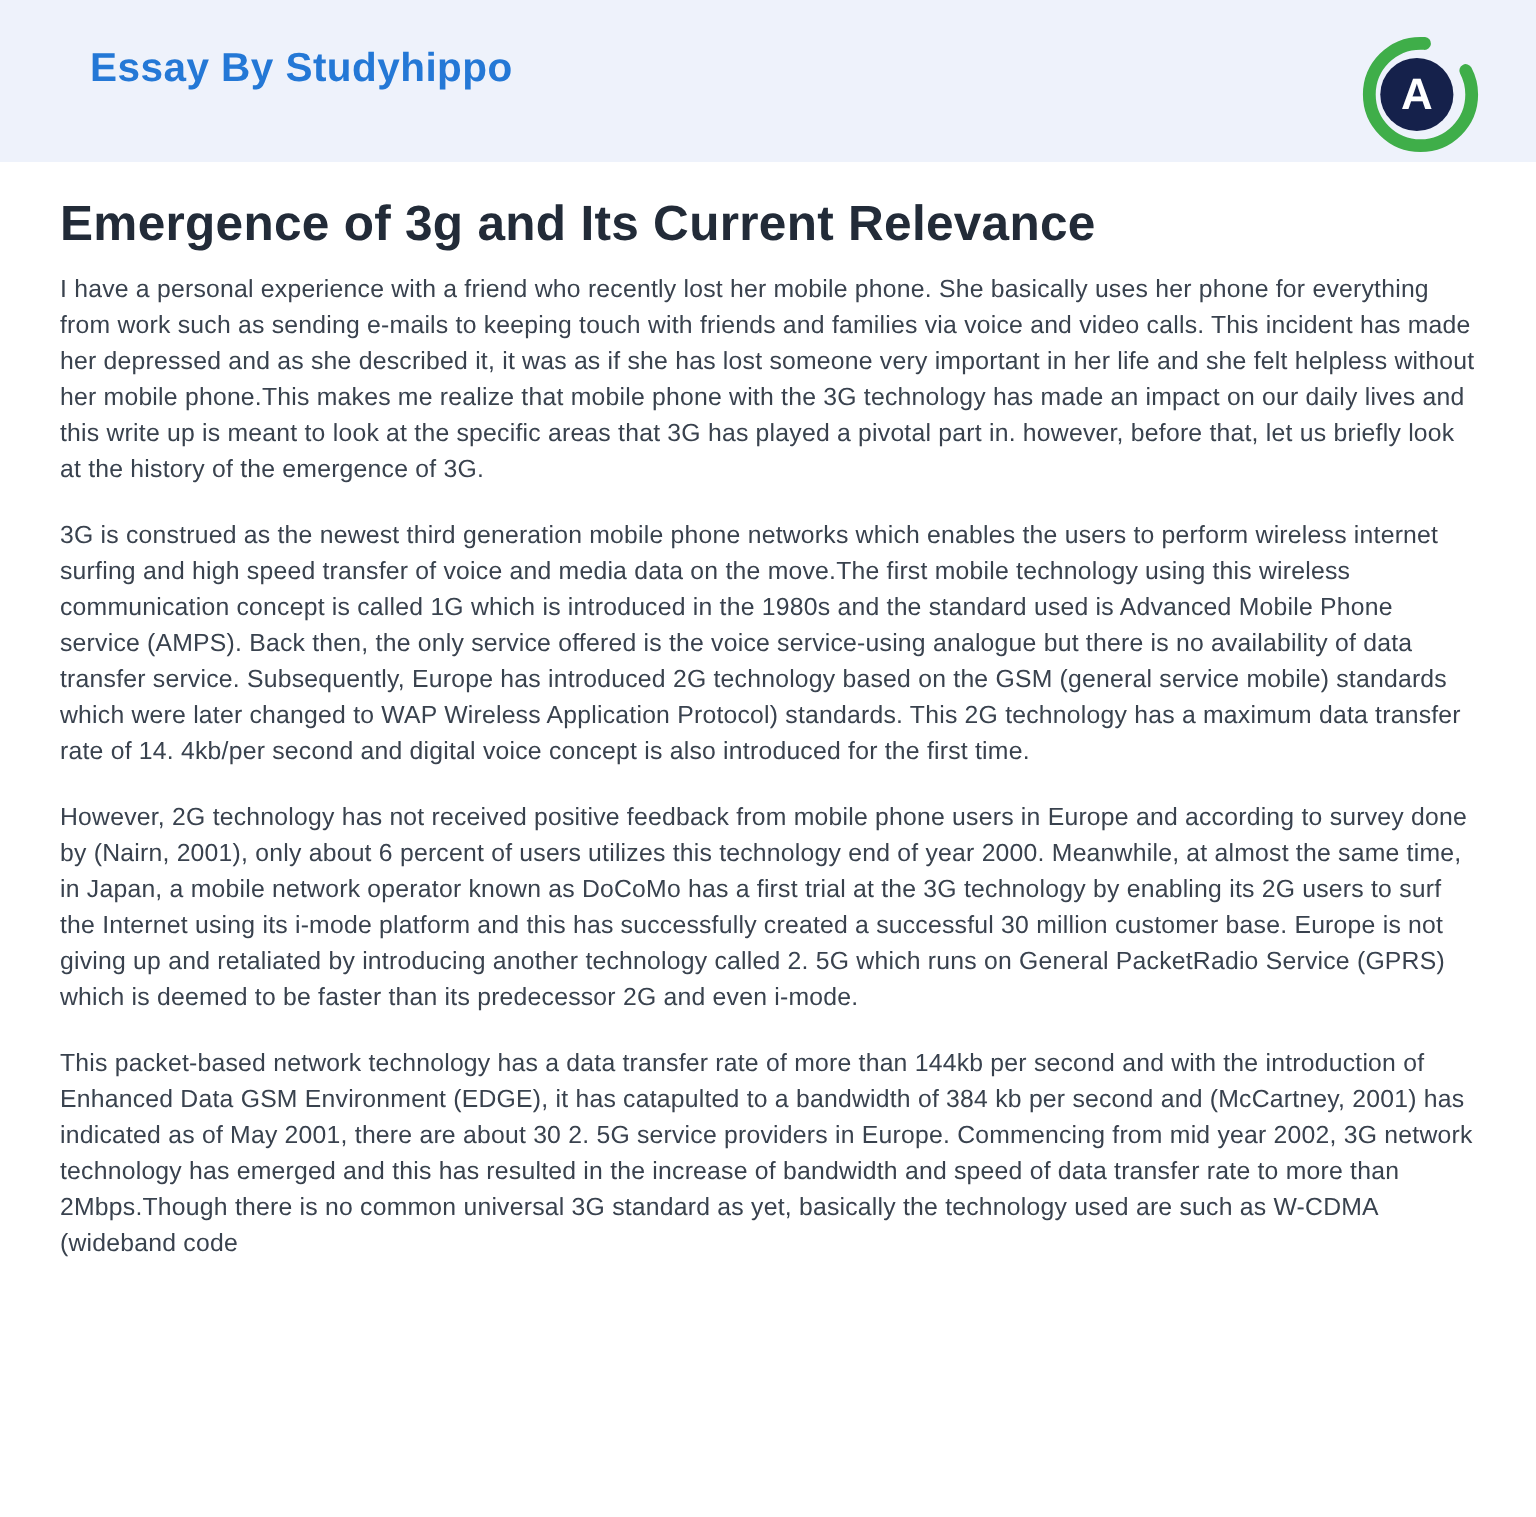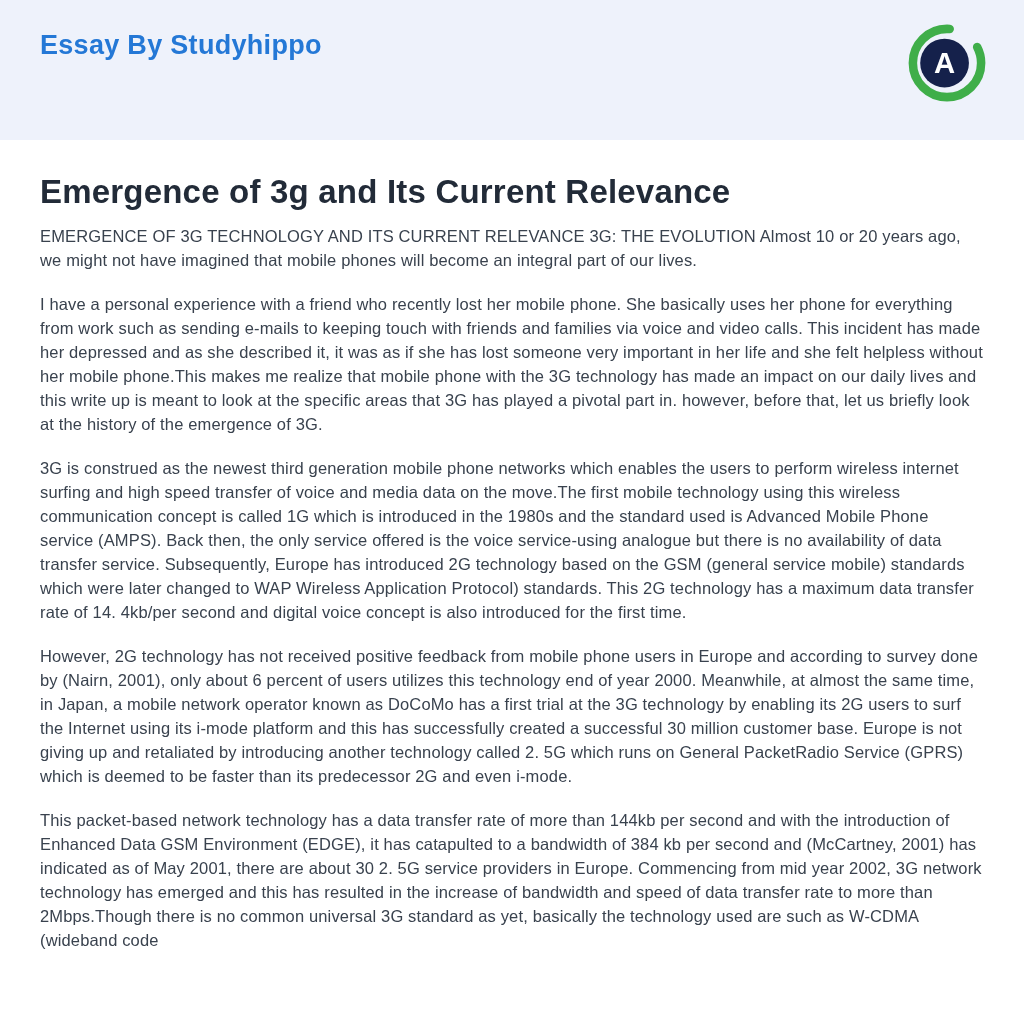--- a/index.html
+++ b/index.html
@@ -9,23 +9,23 @@
     font-family: "Liberation Sans", "DejaVu Sans", sans-serif;
   }
   .page {
     width: 1024px;
     min-height: 1011px;
     background: #ffffff;
     box-sizing: border-box;
   }
   .site-header {
     background: #eef2fb;
-    height: 140px;
+    height: 108px;
     box-sizing: border-box;
-    padding: 30px 40px 0 40px;
+    padding: 30px 40px 0 60px;
     position: relative;
   }
   .site-title {
     color: #2478d6;
     font-size: 27px;
     font-weight: 700;
     letter-spacing: 0.3px;
     margin: 0 0 18px 0;
     display: inline-block;
     text-decoration: none;
@@ -38,21 +38,21 @@
     display: inline-block;
   }
   .logo {
     position: absolute;
     top: 24px;
     right: 38px;
     width: 78px;
     height: 78px;
   }
   .content {
-    padding: 32px 40px 30px 40px;
+    padding: 21px 40px 30px 40px;
     box-sizing: border-box;
   }
   .article-title {
     color: #222b38;
     font-size: 33px;
     font-weight: 800;
     letter-spacing: 0.2px;
     margin: 0 0 12px 0;
     line-height: 1.2;
   }
@@ -82,21 +82,20 @@
 
         <text x="30" y="40" text-anchor="middle" font-family="Liberation Sans, DejaVu Sans, sans-serif" font-size="24" font-weight="700" fill="#ffffff">A</text>
       </svg>
     </div>
   </header>
 
   <main class="content">
     <h1 class="article-title">Emergence of 3g and Its Current Relevance</h1>
 
     <div class="article-body">
-      <p>EMERGENCE OF 3G TECHNOLOGY AND ITS CURRENT RELEVANCE 3G: THE EVOLUTION Almost 10 or 20 years ago, we might not have imagined that mobile phones will become an integral part of our lives.</p>
       <p>I have a personal experience with a friend who recently lost her mobile phone. She basically uses her phone for everything from work such as sending e-mails to keeping touch with friends and families via voice and video calls. This incident has made her depressed and as she described it, it was as if she has lost someone very important in her life and she felt helpless without her mobile phone.This makes me realize that mobile phone with the 3G technology has made an impact on our daily lives and this write up is meant to look at the specific areas that 3G has played a pivotal part in. however, before that, let us briefly look at the history of the emergence of 3G.</p>
       <p>3G is construed as the newest third generation mobile phone networks which enables the users to perform wireless internet surfing and high speed transfer of voice and media data on the move.The first mobile technology using this wireless communication concept is called 1G which is introduced in the 1980s and the standard used is Advanced Mobile Phone service (AMPS). Back then, the only service offered is the voice service-using analogue but there is no availability of data transfer service. Subsequently, Europe has introduced 2G technology based on the GSM (general service mobile) standards which were later changed to WAP Wireless Application Protocol) standards. This 2G technology has a maximum data transfer rate of 14. 4kb/per second and digital voice concept is also introduced for the first time.</p>
       <p>However, 2G technology has not received positive feedback from mobile phone users in Europe and according to survey done by (Nairn, 2001), only about 6 percent of users utilizes this technology end of year 2000. Meanwhile, at almost the same time, in Japan, a mobile network operator known as DoCoMo has a first trial at the 3G technology by enabling its 2G users to surf the Internet using its i-mode platform and this has successfully created a successful 30 million customer base. Europe is not giving up and retaliated by introducing another technology called 2. 5G which runs on General PacketRadio Service (GPRS) which is deemed to be faster than its predecessor 2G and even i-mode.</p>
       <p>This packet-based network technology has a data transfer rate of more than 144kb per second and with the introduction of Enhanced Data GSM Environment (EDGE), it has catapulted to a bandwidth of 384 kb per second and (McCartney, 2001) has indicated as of May 2001, there are about 30 2. 5G service providers in Europe. Commencing from mid year 2002, 3G network technology has emerged and this has resulted in the increase of bandwidth and speed of data transfer rate to more than 2Mbps.Though there is no common universal 3G standard as yet, basically the technology used are such as W-CDMA (wideband code</p>
     </div>
   </main>
 
 </div>
 
 </body></html>

